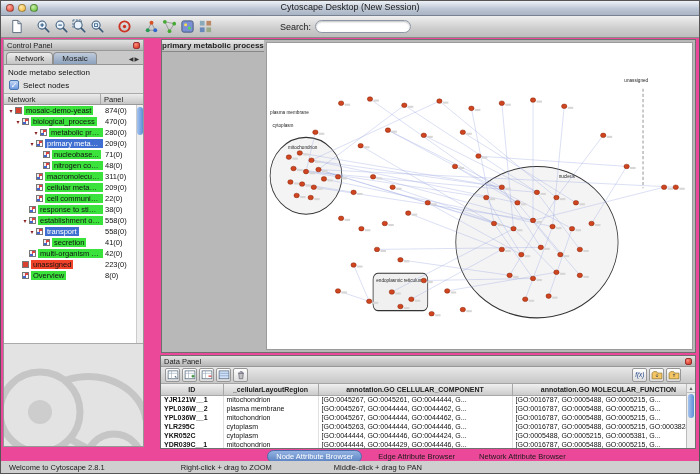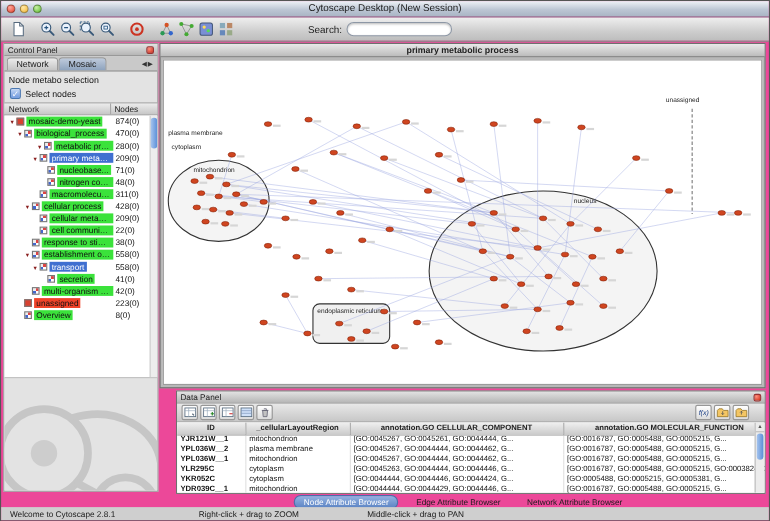--- a/index.html
+++ b/index.html
@@ -49,21 +49,21 @@
   .bg-green{background:#3be23b;}
   .bg-blue{background:#3f6fd0;color:#fff;}
   .bg-red{background:#f0432a;}
   .tree-count{margin-left:auto;width:40px;flex:none;padding-left:2px;color:#111;}
   .tree-scroll{position:absolute;right:0;top:0;bottom:0;width:7px;background:#ededed;border-left:1px solid #ccc;}
   .tree-thumb{position:absolute;top:2px;left:0;width:6px;height:28px;border-radius:3px;background:linear-gradient(90deg,#a6c4ee,#5b8fd8);}
   .cp-bottom{flex:1;position:relative;overflow:hidden;background:#e3e3e3;}
   .cp-bottom svg{position:absolute;left:-8px;top:6px;}
 
   
-  .net-view{position:absolute;left:144px;top:38px;right:3px;height:314px;border:1px solid #6f6f6f;background:#b8b8b8;display:flex;flex-direction:column;}
+  .net-view{position:absolute;left:160px;top:38px;right:3px;height:314px;border:1px solid #6f6f6f;background:#b8b8b8;display:flex;flex-direction:row;}
   .net-title{height:12px;flex:none;background:linear-gradient(#e9e9e9,#bcbcbc);border-bottom:1px solid #888;font-size:8px;font-weight:bold;text-align:center;line-height:12px;color:#222;}
   .net-canvas{flex:1;background:#fff;margin:2px;border:1px solid #9b9b9b;position:relative;overflow:hidden;}
   .net-canvas svg{width:100%;height:100%;display:block;}
 
   
   .data-panel{position:absolute;left:144px;top:354px;right:3px;height:94px;border:1px solid #6f6f6f;background:#d4d4d4;display:flex;flex-direction:column;margin-left:15px;}
   .dp-toolbar{height:17px;flex:none;display:flex;align-items:center;gap:2px;padding:0 4px;background:linear-gradient(#e8e8e8,#c7c7c7);border-bottom:1px solid #a5a5a5;}
   .dp-btn{width:15px;height:14px;border:1px solid #979797;border-radius:2px;background:linear-gradient(#fff,#dcdcdc);display:flex;align-items:center;justify-content:center;}
   .dp-btn svg{width:12px;height:12px;}
   .dp-right{margin-left:auto;display:flex;gap:2px;margin-right:10px;}
@@ -186,21 +186,21 @@
         <div class="cp-tab active">Mosaic</div>
         <div class="tab-scroll">◀▶</div>
       </div>
     <div class="cp-label">Node metabo selection</div>
     <div class="chk-row">
       <span class="chk">✓</span>
       <span>Select nodes</span>
     </div>
     <div class="tree-hdr">
       <span class="c1">Network</span>
-      <span class="c2">Nodes</span>
+      <span class="c2">Panel</span>
     </div>
     <div class="tree" id="network-tree">
       <div class="tree-row" style="padding-left: 3px;">
           <span class="tr-arrow">▾</span>
           <span class="node-ico red"></span>
           <span class="tree-label bg-green">mosaic-demo-yeast</span>
           <span class="tree-count">874(0)</span>
         </div>
         <div class="tree-row" style="padding-left: 10px;">
           <span class="tr-arrow">▾</span>
@@ -230,26 +230,20 @@
           <span class="tr-arrow"></span>
           <span class="node-ico"></span>
           <span class="tree-label bg-green">nitrogen compo...</span>
           <span class="tree-count">48(0)</span>
         </div>
         <div class="tree-row" style="padding-left: 24px;">
           <span class="tr-arrow"></span>
           <span class="node-ico"></span>
           <span class="tree-label bg-green">macromolecule...</span>
           <span class="tree-count">311(0)</span>
-        </div>
-        <div class="tree-row" style="padding-left: 17px;">
-          <span class="tr-arrow">▾</span>
-          <span class="node-ico"></span>
-          <span class="tree-label bg-green">cellular process</span>
-          <span class="tree-count">428(0)</span>
         </div>
         <div class="tree-row" style="padding-left: 24px;">
           <span class="tr-arrow"></span>
           <span class="node-ico"></span>
           <span class="tree-label bg-green">cellular metabo...</span>
           <span class="tree-count">209(0)</span>
         </div>
         <div class="tree-row" style="padding-left: 24px;">
           <span class="tr-arrow"></span>
           <span class="node-ico"></span>

